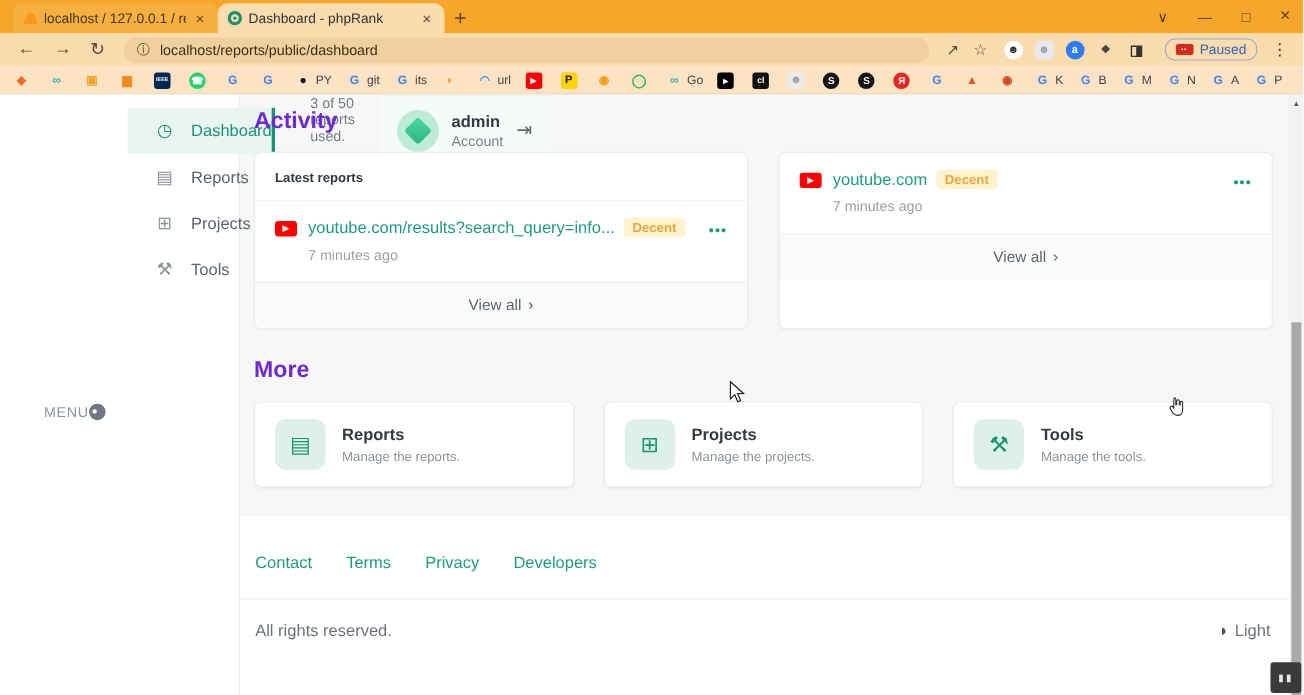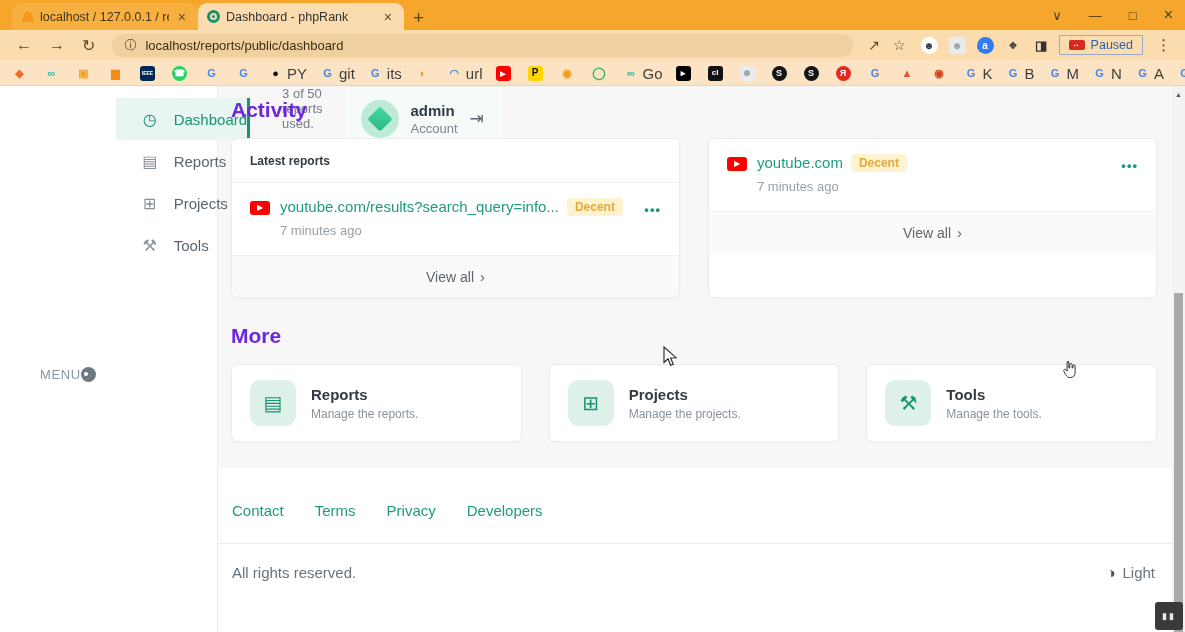--- a/index.html
+++ b/index.html
@@ -22,30 +22,30 @@
   .strip-right span { font-size:13px; line-height:1; }
 
   .toolbar { height:30px; background:#fbdcae; display:flex; align-items:center; padding:0 10px; gap:5px; }
   .nav-btn { font-size:16px; color:#5f4a22; padding:0 6px; }
   .omnibox { flex:1; height:23px; background:#f1d0a0; border-radius:12px; display:flex; align-items:center; gap:9px; padding:0 12px; margin:0 6px; }
   .omni-info { font-size:12px; color:#5f4a22; }
   .omni-url { font-size:13px; color:#3c2e12; }
   .tb-ico { font-size:14px; color:#5f4a22; padding:0 4px; }
   .ext-ico { width:17px; height:17px; border-radius:4px; display:flex; align-items:center; justify-content:center; font-size:10px; font-weight:bold; flex:none; }
   .ext-ico.round { border-radius:50%; }
-  .paused-pill { height:20px; border:1.5px solid #96aac9; border-radius:1px; display:flex; align-items:center; gap:6px; padding:4px 9px; margin-left:4px; }
+  .paused-pill { height:20px; border:1.5px solid #96aac9; border-radius:9px; display:flex; align-items:center; gap:6px; padding:4px 9px; margin-left:12px; }
   .rec-badge { width:16px; height:10px; background:#d52b1e; border-radius:2px; color:#fff; font-size:5px; display:flex; align-items:center; justify-content:center; letter-spacing:1px; }
   .paused-label { font-size:12.5px; color:#2d62b8; }
   .kebab { font-size:15px; color:#4a3a1c; padding:0 4px; margin-left:4px; }
 
   .bookmarksbar { height:26px; background:#fbe3c3; display:flex; align-items:center; padding:0 12px; gap:13px; box-shadow:inset 0 -1px 0 rgba(0,0,0,0.07); }
   .bm { display:flex; align-items:center; gap:4px; flex:none; }
   .bm-ico { width:15px; height:15px; display:flex; align-items:center; justify-content:center; font-size:11px; font-weight:bold; border-radius:3px; line-height:1; }
   .bm-ico.round { border-radius:50%; }
-  .bm-label { font-size:15px; color:#3f3f3f; }
+  .bm-label { font-size:11px; color:#3f3f3f; }
 
   
   .app { height:546px; display:flex; position:relative; background:#f7f7f7; }
 
   .sidebar { width:218px; background:#fff; border-right:1px solid #ebebeb; display:flex; flex-direction:row; flex:none; }
   .logo { width:38px; height:38px; border-radius:50%; margin:14px 0 0 20px; background:conic-gradient(#2cb68c 0 20%, #148f6d 20% 100%); position:relative; }
   .logo::before { content:""; position:absolute; inset:7px; background:#fff; border-radius:50%; }
   .logo::after { content:""; position:absolute; inset:13px; background:#148f6d; border-radius:50%; }
   .menu-row { margin-top:30px; padding:0 20px; display:flex; align-items:center; justify-content:space-between; }
   .menu-label { font-size:13px; color:#8b959e; letter-spacing:0.6px; }

